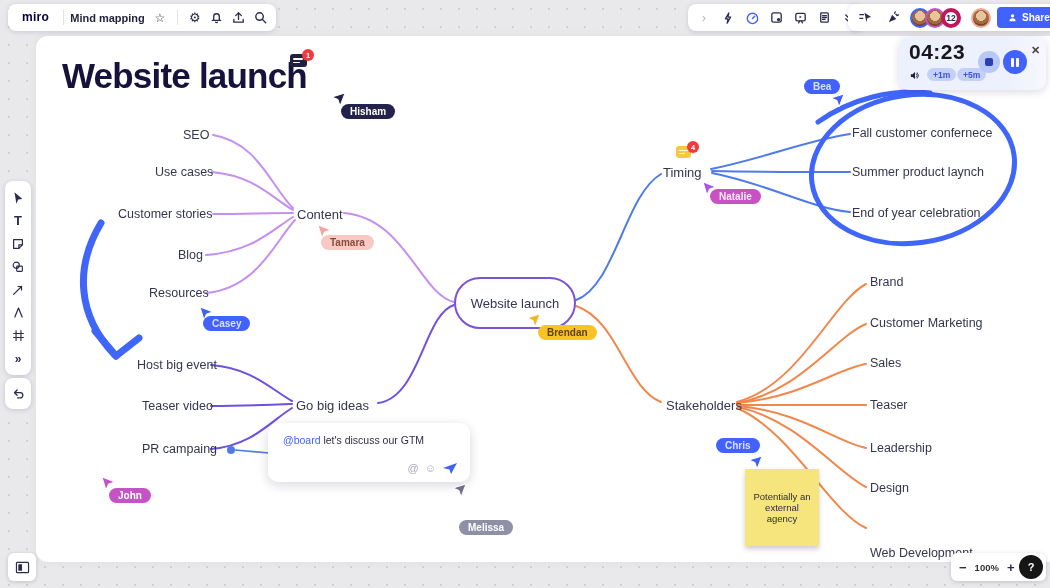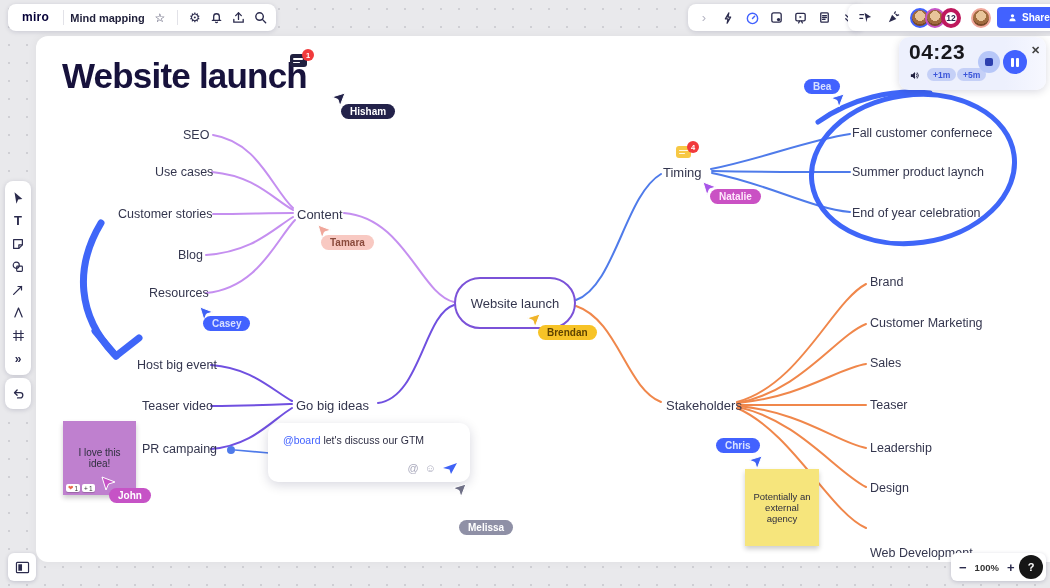--- a/index.html
+++ b/index.html
@@ -190,33 +190,20 @@
 
   <div class="node hub" style="left:666px;top:398px;">Stakeholders</div>
   <div class="node" style="left:870px;top:275px;">Brand</div>
   <div class="node" style="left:870px;top:316px;">Customer Marketing</div>
   <div class="node" style="left:870px;top:356px;">Sales</div>
   <div class="node" style="left:870px;top:398px;">Teaser</div>
   <div class="node" style="left:870px;top:441px;">Leadership</div>
   <div class="node" style="left:870px;top:481px;">Design</div>
   <div class="node" style="left:870px;top:546px;">Web Development</div>
 
-  <div class="sticky" style="left: 63px; top: 421px; width: 73px; height: 74px; font-size: 10px; padding: 6px; background: rgb(191, 128, 207);">
-    <span>I love this idea!</span>
-    <div class="reactions">
-      <span class="chip">
-          <span class="h">❤</span>
-          <span>1</span>
-        </span>
-      <span class="chip">
-          <span>+</span>
-          <span>1</span>
-        </span>
-    </div>
-  </div>
   <div class="sticky" style="left: 745px; top: 469px; width: 74px; height: 77px; font-size: 9.5px; padding: 8px; background: rgb(246, 229, 124);">
     <span>Potentially an external agency</span>
   </div>
 
   <div id="comment-box">
     <div class="txt"><span class="mention">@board</span><span> let's discuss our GTM</span></div>
     <div class="tools">
       <span>@</span>
       <span>☺</span>
       <svg width="16" height="14" viewBox="0 0 16 14">

